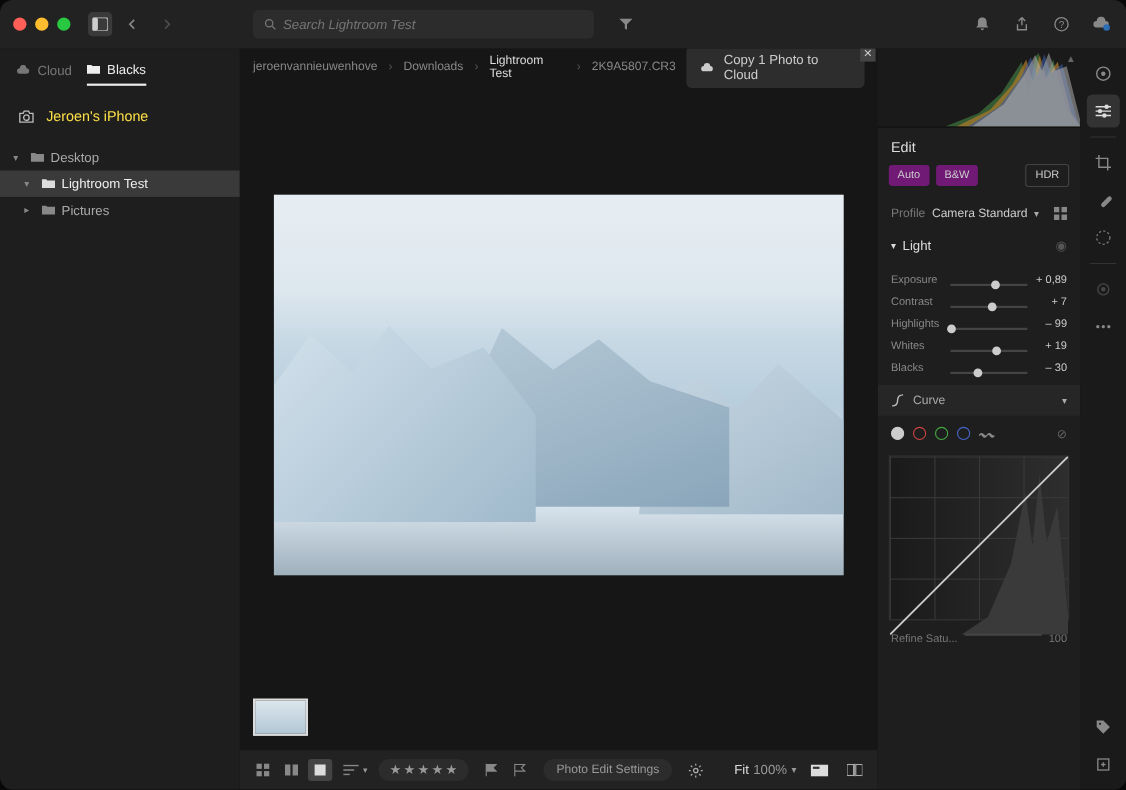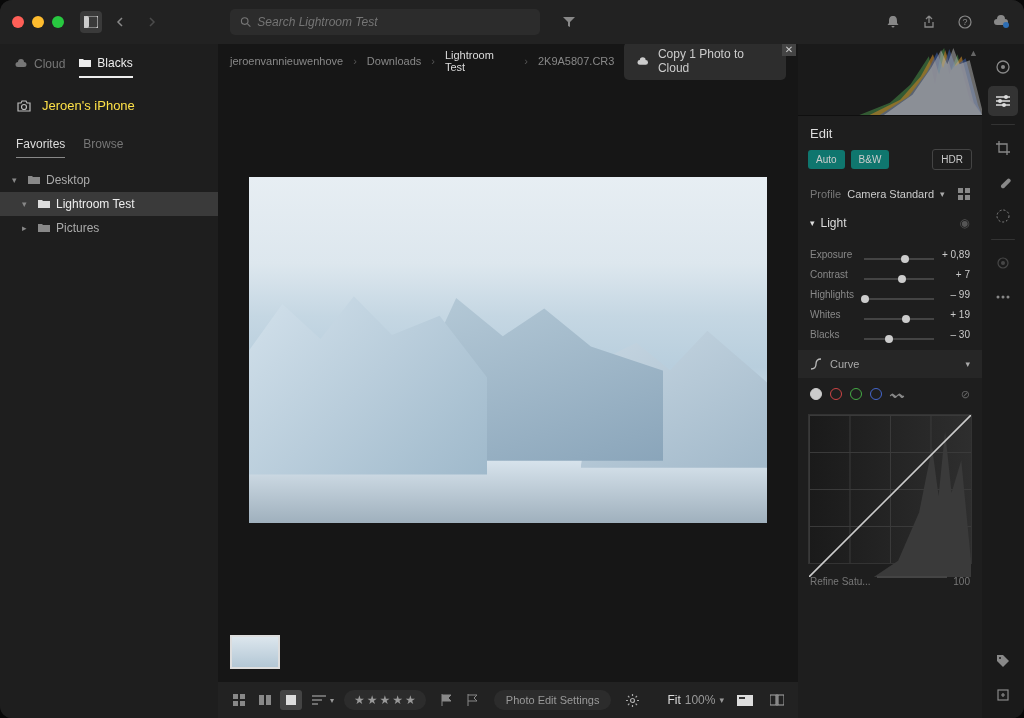--- a/index.html
+++ b/index.html
@@ -46,21 +46,21 @@
 .bb-icon{width:22px;height:20px;display:flex;align-items:center;justify-content:center;cursor:pointer;border-radius:3px}
 .bb-icon.active{background:#444;color:#ddd}
 .stars{display:flex;gap:2px;background:#2c2c2c;border-radius:12px;padding:3px 10px}
 .copy-btn{background:#2c2c2c;border-radius:12px;padding:4px 12px;cursor:pointer;font-size:11px}
 .fit-sel{display:flex;align-items:center;gap:4px;cursor:pointer}
 .editcol{width:184px;background:#1e1e1e;display:flex;flex-direction:column;font-size:11px;color:#aaa;overflow-y:auto}
 .histo{height:72px;background:#1a1a1a;position:relative;border-bottom:1px solid #0f0f0f}
 .histo svg{width:100%;height:100%}
 .edit-head{padding:10px 12px 8px;font-size:13px;color:#ddd}
 .edit-btns{display:flex;gap:6px;padding:0 10px 10px;align-items:center}
-.eb{background:#0f766e;padding:4px 8px;border-radius:3px;font-size:10px;cursor:pointer;color:#ccc}
+.eb{background:#701a75;padding:4px 8px;border-radius:3px;font-size:10px;cursor:pointer;color:#ccc}
 .eb.hdr{margin-left:auto;background:none;border:1px solid #444}
 .profile-row{display:flex;align-items:center;gap:6px;padding:8px 12px;font-size:11px}
 .profile-row .lbl{color:#777}
 .profile-row .val{color:#ccc;cursor:pointer}
 .panel-head{display:flex;align-items:center;gap:6px;padding:8px 12px;color:#ddd;font-size:12px;cursor:pointer}
 .panel-head .chev{font-size:9px}
 .panel-head .eye{margin-left:auto;color:#555}
 .sliders{padding:2px 12px 10px}
 .srow{display:flex;align-items:flex-end;gap:6px;height:20px}
 .srow .nm{width:48px;font-size:10px;color:#888}
@@ -165,24 +165,20 @@
           <span>Blacks</span>
         </div>
       </div>
       <div class="sb-device">
         <svg width="16" height="14" viewBox="0 0 16 14">
             <path d="M2 4 L5 4 L6 2 L10 2 L11 4 L14 4 L14 12 L2 12 Z" fill="none" stroke="#bbb" stroke-width="1.2"></path>
             <circle cx="8" cy="8" r="2.5" stroke="#bbb" fill="none" stroke-width="1.2"></circle>
           </svg>
         <span>Jeroen's iPhone</span>
       </div>
-      <div class="sb-subtabs">
-        <div class="sb-subtab active">Favorites</div>
-        <div class="sb-subtab">Browse</div>
-      </div>
       <div class="tree">
         <div class="tree-item">
           <span class="chev">▾</span>
           <svg width="12" height="10" viewBox="0 0 12 10">
               <path d="M0 1 L4 1 L5 2 L12 2 L12 9 L0 9 Z" fill="#888"></path>
             </svg>
           <span>Desktop</span>
         </div>
         <div class="tree-item sel" style="padding-left:22px">
           <span class="chev">▾</span>

